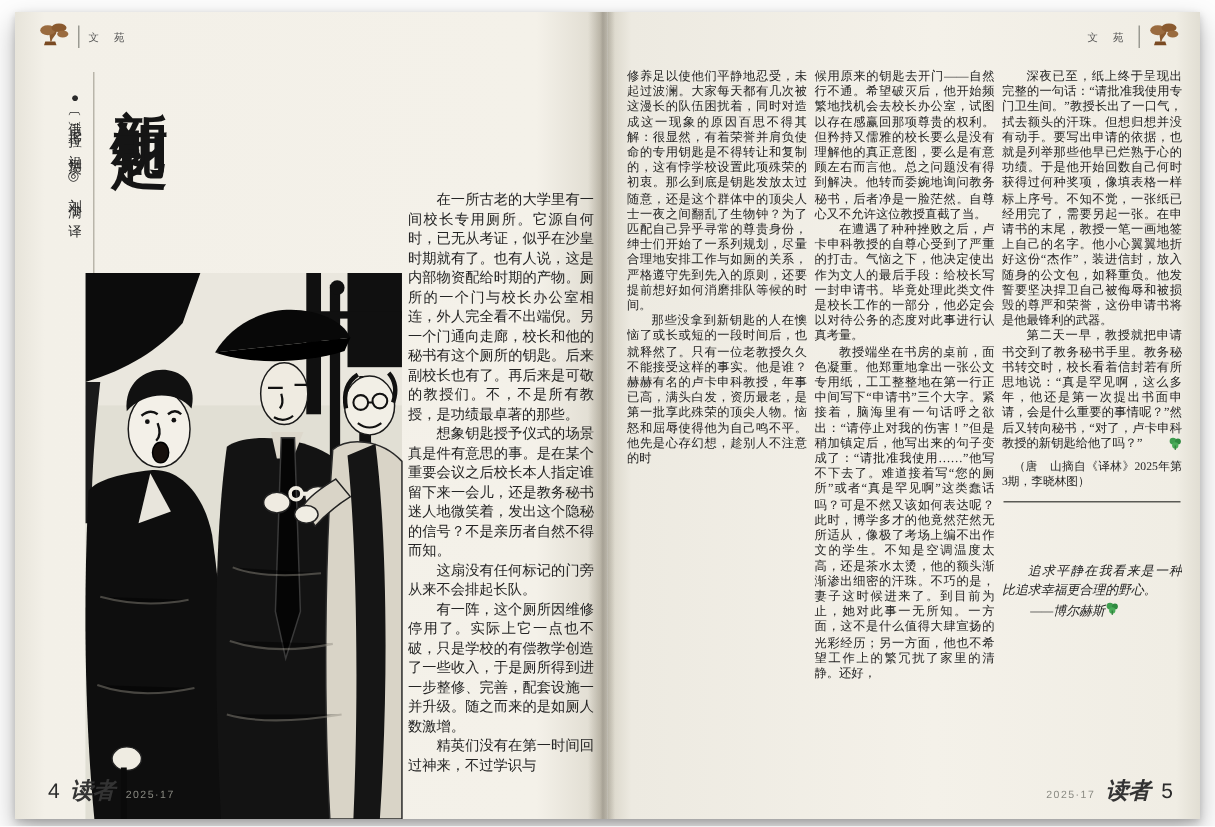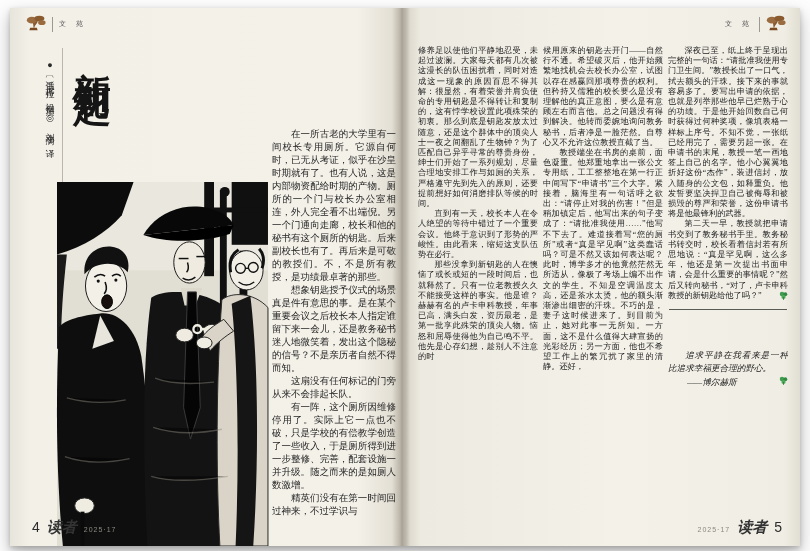--- a/index.html
+++ b/index.html
@@ -33,21 +33,21 @@
   
   .cols{position:absolute;left:13px;top:38px;width:371px;height:480px;display:flex;gap:5px;}
   .col{width:120px;overflow:hidden;font-size:8.2px;line-height:10.2px;text-align:justify;color:#242424;}
   .col p{margin:0;text-indent:2em;}
   p.cont{text-indent:0 !important;}
   .endmark{text-align:right;margin-top:-10px;height:10px;}
   .attr{font-size:7.8px;margin-top:5px !important;text-indent:1em !important;color:#1f1f1f;}
   .qdiv{border-top:1px solid #5a5a55;margin:8px 1px 7px;}
   .quote{font-style:italic;font-size:8.6px;line-height:12.5px;color:#222;margin-top:39px;}
   .quote .qtext{margin:0;text-indent:2em;}
-  .qrow{display:flex;justify-content:space-between;align-items:center;margin-top:2px;padding-left:2.2em;}
+  .qrow{display:flex;justify-content:flex-start;align-items:center;margin-top:2px;padding-left:2.2em;}
   
   .pfooter{position:absolute;bottom:9px;display:flex;align-items:baseline;gap:7px;}
   .fl{left:22px;} .fr{right:18px;}
   .pageno{font-size:14px;font-family:"Liberation Sans","DejaVu Sans",sans-serif;color:#2b2b2b;}
   .maglogo{font-style:italic;font-weight:700;font-size:15px;color:#333;}
   .issue{font-size:7px;color:#8a8a82;font-family:"Liberation Sans","DejaVu Sans",sans-serif;letter-spacing:1px;}
   .leaf{display:inline-block;vertical-align:middle;}
 </style>
 </head>
 <body>
@@ -181,42 +181,43 @@
             <ellipse cx="19" cy="9" rx="4.5" ry="2.8" fill="#9a6b3f"></ellipse>
           </svg>
         </span>
         <span class="hbar"></span>
         <span>文 苑</span>
       </div>
 
       <div class="cols">
         <div class="col">
           <p class="cont">修养足以使他们平静地忍受，未起过波澜。大家每天都有几次被这漫长的队伍困扰着，同时对造成这一现象的原因百思不得其解：很显然，有着荣誉并肩负使命的专用钥匙是不得转让和复制的，这有悖学校设置此项殊荣的初衷。那么到底是钥匙发放太过随意，还是这个群体中的顶尖人士一夜之间翻乱了生物钟？为了匹配自己异乎寻常的尊贵身份，绅士们开始了一系列规划，尽量合理地安排工作与如厕的关系，严格遵守先到先入的原则，还要提前想好如何消磨排队等候的时间。</p>
-          <p>直到有一天，校长本人在令人绝望的等待中错过了一个重要会议。他终于意识到了形势的严峻性。由此看来，缩短这支队伍势在必行。</p>
           <p>那些没拿到新钥匙的人在懊恼了或长或短的一段时间后，也就释然了。只有一位老教授久久不能接受这样的事实。他是谁？赫赫有名的卢卡申科教授，年事已高，满头白发，资历最老，是第一批享此殊荣的顶尖人物。恼怒和屈辱使得他为自己鸣不平。他先是心存幻想，趁别人不注意的时</p>
         </div>
         <div class="col">
           <p class="cont">候用原来的钥匙去开门——自然行不通。希望破灭后，他开始频繁地找机会去校长办公室，试图以存在感赢回那项尊贵的权利。但矜持又儒雅的校长要么是没有理解他的真正意图，要么是有意顾左右而言他。总之问题没有得到解决。他转而委婉地询问教务秘书，后者净是一脸茫然。自尊心又不允许这位教授直截了当。</p>
+          <p>在遭遇了种种挫败之后，卢卡申科教授的自尊心受到了严重的打击。气恼之下，他决定使出作为文人的最后手段：给校长写一封申请书。毕竟处理此类文件是校长工作的一部分，他必定会以对待公务的态度对此事进行认真考量。</p>
           <p>教授端坐在书房的桌前，面色凝重。他郑重地拿出一张公文专用纸，工工整整地在第一行正中间写下“申请书”三个大字。紧接着，脑海里有一句话呼之欲出：“请停止对我的伤害！”但是稍加镇定后，他写出来的句子变成了：“请批准我使用……”他写不下去了。难道接着写“您的厕所”或者“真是罕见啊”这类蠢话吗？可是不然又该如何表达呢？此时，博学多才的他竟然茫然无所适从，像极了考场上编不出作文的学生。不知是空调温度太高，还是茶水太烫，他的额头渐渐渗出细密的汗珠。不巧的是，妻子这时候进来了。到目前为止，她对此事一无所知。一方面，这不是什么值得大肆宣扬的光彩经历；另一方面，他也不希望工作上的繁冗扰了家里的清静。还好，</p>
         </div>
         <div class="col">
-          <p>深夜已至，纸上终于呈现出完整的一句话：“请批准我使用专门卫生间。”教授长出了一口气，拭去额头的汗珠。接下来的事就容易多了。要写出申请的依据，也就是列举那些他早已烂熟于心的功绩。于是他开始回数自己何时获得过何种奖项，像填表格一样标上序号。不知不觉，一张纸已经用完了，需要另起一张。在申请书的末尾，教授一笔一画地签上自己的名字。他小心翼翼地折好这份“杰作”，装进信封，放入随身的公文包，如释重负。他发誓要坚决捍卫自己被侮辱和被损毁的尊严和荣誉，这份申请书将是他最锋利的武器。</p>
+          <p>深夜已至，纸上终于呈现出完整的一句话：“请批准我使用专门卫生间。”教授长出了一口气，拭去额头的汗珠。但想归想并没有动手。要写出申请的依据，也就是列举那些他早已烂熟于心的功绩。于是他开始回数自己何时获得过何种奖项，像填表格一样标上序号。不知不觉，一张纸已经用完了，需要另起一张。在申请书的末尾，教授一笔一画地签上自己的名字。他小心翼翼地折好这份“杰作”，装进信封，放入随身的公文包，如释重负。他发誓要坚决捍卫自己被侮辱和被损毁的尊严和荣誉，这份申请书将是他最锋利的武器。</p>
           <p>第二天一早，教授就把申请书交到了教务秘书手里。教务秘书转交时，校长看着信封若有所思地说：“真是罕见啊，这么多年，他还是第一次提出书面申请，会是什么重要的事情呢？”然后又转向秘书，“对了，卢卡申科教授的新钥匙给他了吗？”</p>
 
           <div class="endmark">
             <span class="leaf">
               <svg width="9" height="9" viewBox="0 0 12 12">
                 <circle cx="4" cy="4" r="3" fill="#3f9d4f"></circle>
                 <circle cx="8.4" cy="4.4" r="2.6" fill="#2f8a3f"></circle>
                 <circle cx="6" cy="8" r="2.8" fill="#49ab58"></circle>
                 <path d="M6 8 L6 12" stroke="#2f7a38" stroke-width="1"></path>
               </svg>
             </span>
           </div>
 
+          <p class="attr">（唐　山摘自《译林》2025年第3期，李晓林图）</p>
 
           <div class="qdiv"></div>
 
           <div class="quote">
             <p class="qtext">追求平静在我看来是一种比追求幸福更合理的野心。</p>
             <div class="qrow">
               <span>——博尔赫斯</span>
               <span class="leaf">
                 <svg width="9" height="9" viewBox="0 0 12 12">
                   <circle cx="4" cy="4" r="3" fill="#3f9d4f"></circle>

